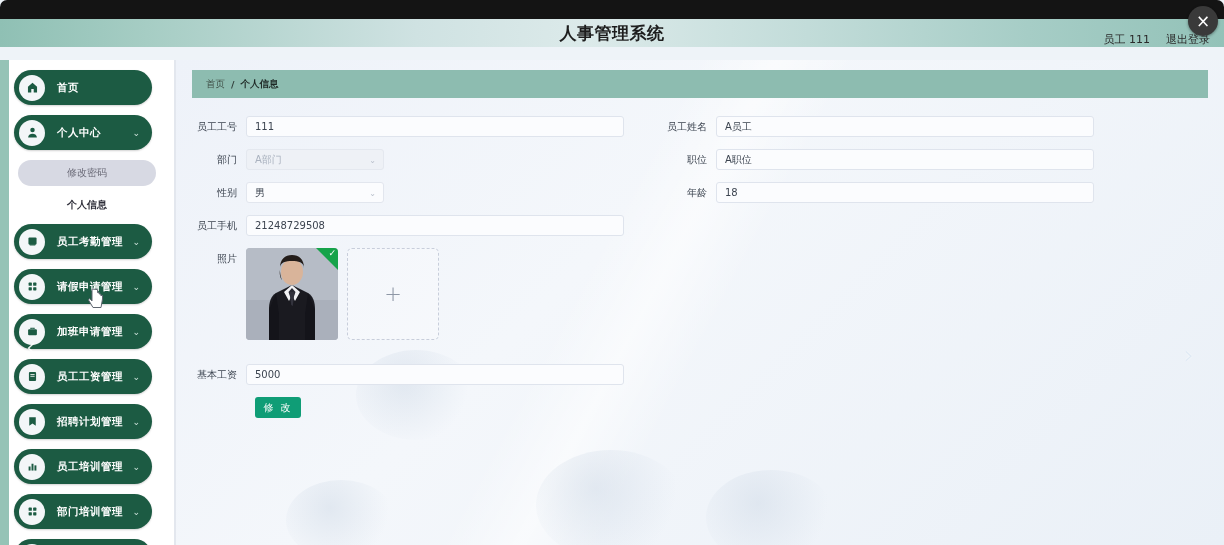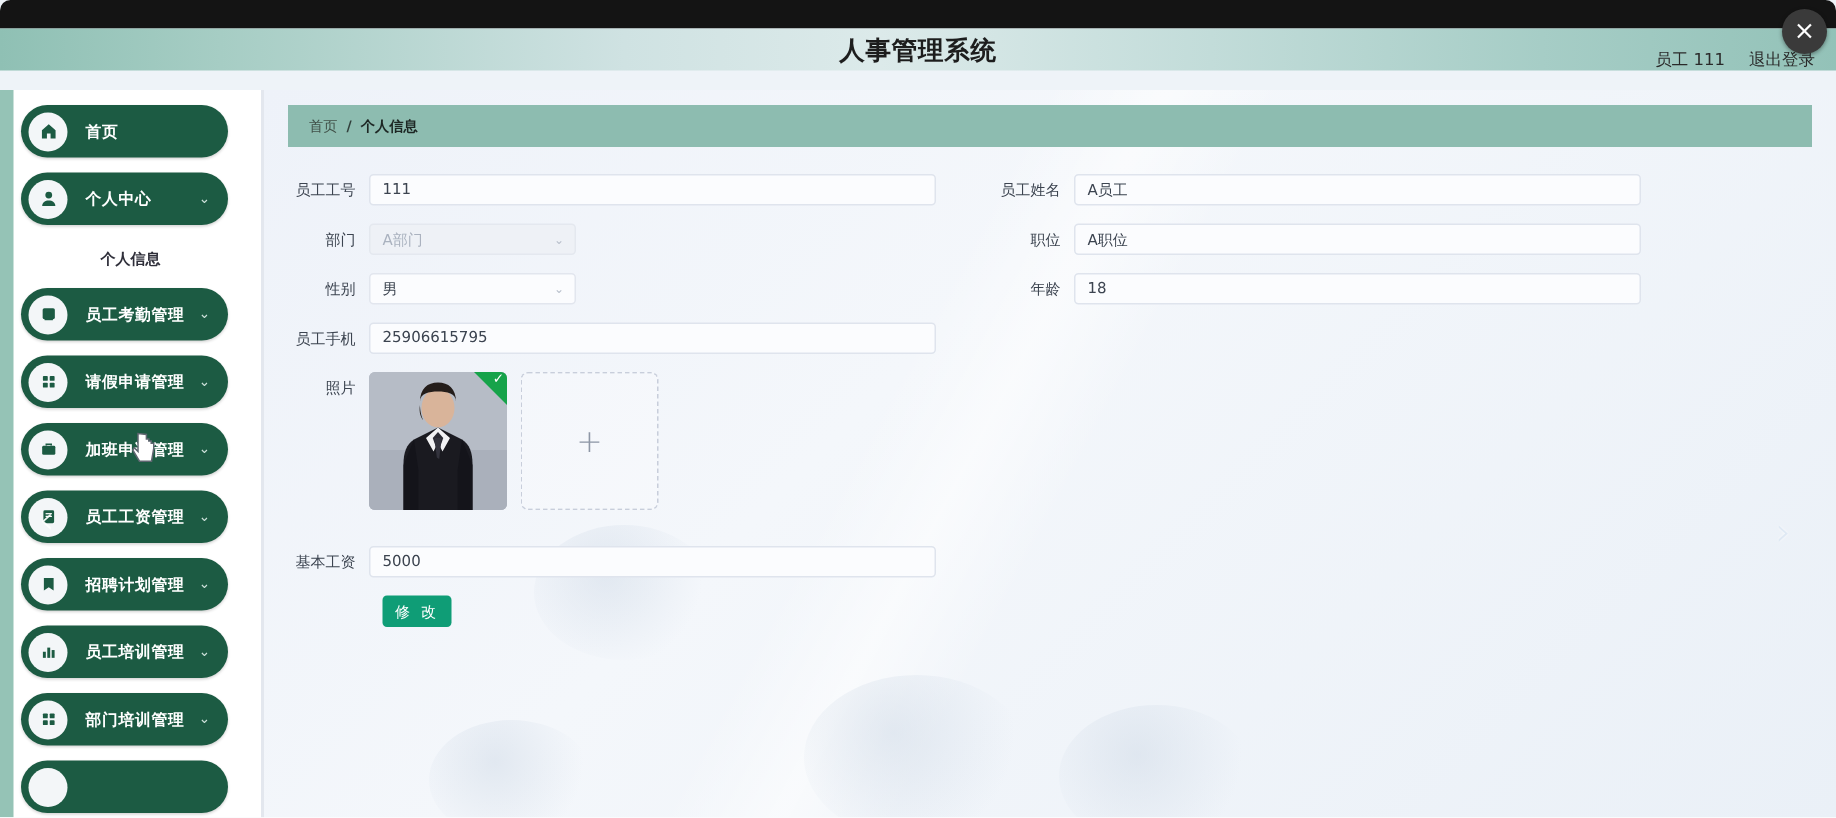--- a/index.html
+++ b/index.html
@@ -331,20 +331,23 @@
           <span class="menu-icon">
             <svg width="13" height="13" viewBox="0 0 16 16">
                 <circle cx="8" cy="5" r="2.8" fill="#1c5b43"></circle>
                 <path d="M2.6 14c0-3 2.4-4.6 5.4-4.6s5.4 1.6 5.4 4.6z" fill="#1c5b43"></path>
               </svg>
           </span>
           <span class="menu-label">个人中心</span>
           <span class="menu-caret">⌄</span>
         </div>
 
+        <div class="submenu-item active">
+          <span>修改密码</span>
+        </div>
         <div class="submenu-item plain">
           <span>个人信息</span>
         </div>
 
         <div class="menu-item">
           <span class="menu-icon">
             <svg width="13" height="13" viewBox="0 0 16 16">
                 <rect x="3" y="3" width="10" height="9" rx="1.4" fill="#1c5b43"></rect>
                 <rect x="4.6" y="11.5" width="6.8" height="1.4" fill="#1c5b43"></rect>
               </svg>
@@ -489,21 +492,21 @@
           </div>
           <div class="col-right">
             <div class="f-label">年龄</div>
             <div class="f-input">18</div>
           </div>
         </div>
 
         <div class="form-row">
           <div class="col-left">
             <div class="f-label">员工手机</div>
-            <div class="f-input">25906615795</div>
+            <div class="f-input">21248729508</div>
           </div>
           <div class="col-right"></div>
         </div>
 
         <div class="photo-row">
           <div class="f-label" style="padding-top:4px;">照片</div>
           <div class="photo-area">
             <div class="thumb">
               <svg width="92" height="92" viewBox="0 0 92 92">
                 <rect width="92" height="92" fill="#b6bcc6"></rect>

